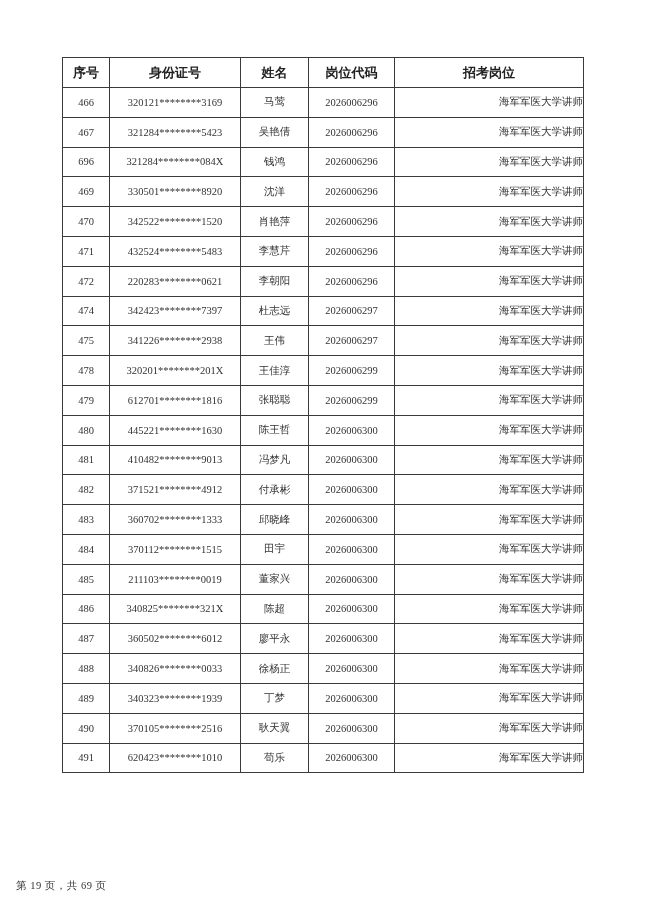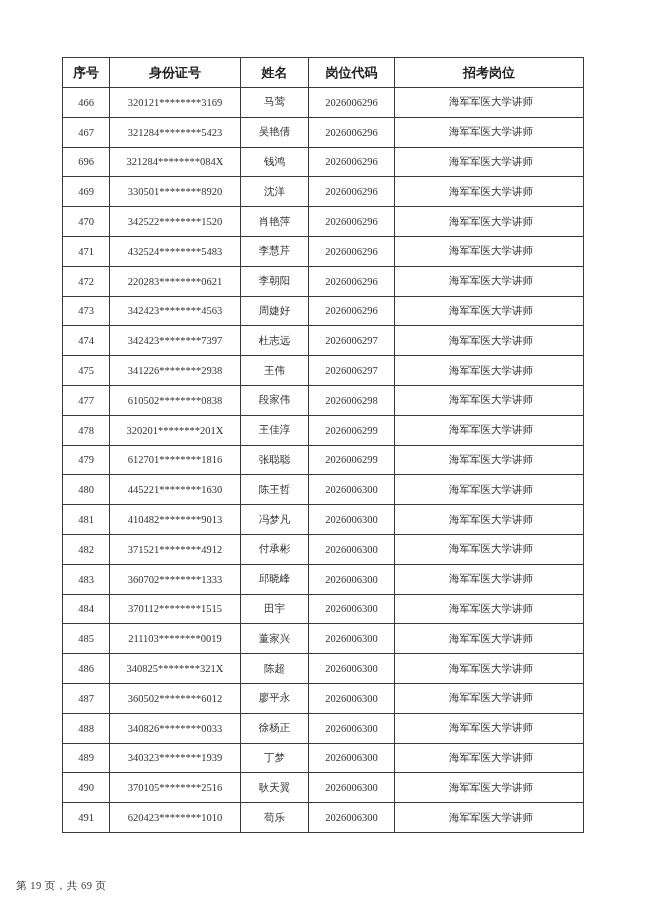--- a/index.html
+++ b/index.html
@@ -36,21 +36,21 @@
     text-align: center;
     color: #222222;
   }
   .doc-table td {
     height: 28.8px;
     font-size: 10.5px;
     text-align: center;
     color: #333333;
   }
   .doc-table td.col-position {
-    text-align: center;
+    text-align: right;
     padding-left: 4px;
   }
   col.c-no   { width: 47px; }
   col.c-id   { width: 131px; }
   col.c-name { width: 68px; }
   col.c-code { width: 86px; }
   col.c-pos  { width: 189px; }
   .page-footer {
     position: absolute;
     left: 0;
@@ -127,45 +127,31 @@
         <td class="col-position">海军军医大学讲师</td>
       </tr>
       <tr>
         <td>472</td>
         <td>220283********0621</td>
         <td>李朝阳</td>
         <td>2026006296</td>
         <td class="col-position">海军军医大学讲师</td>
       </tr>
       <tr>
-        <td>473</td>
-        <td>342423********4563</td>
-        <td>周婕好</td>
-        <td>2026006296</td>
-        <td class="col-position">海军军医大学讲师</td>
-      </tr>
-      <tr>
         <td>474</td>
         <td>342423********7397</td>
         <td>杜志远</td>
         <td>2026006297</td>
         <td class="col-position">海军军医大学讲师</td>
       </tr>
       <tr>
         <td>475</td>
         <td>341226********2938</td>
         <td>王伟</td>
         <td>2026006297</td>
-        <td class="col-position">海军军医大学讲师</td>
-      </tr>
-      <tr>
-        <td>477</td>
-        <td>610502********0838</td>
-        <td>段家伟</td>
-        <td>2026006298</td>
         <td class="col-position">海军军医大学讲师</td>
       </tr>
       <tr>
         <td>478</td>
         <td>320201********201X</td>
         <td>王佳淳</td>
         <td>2026006299</td>
         <td class="col-position">海军军医大学讲师</td>
       </tr>
       <tr>

